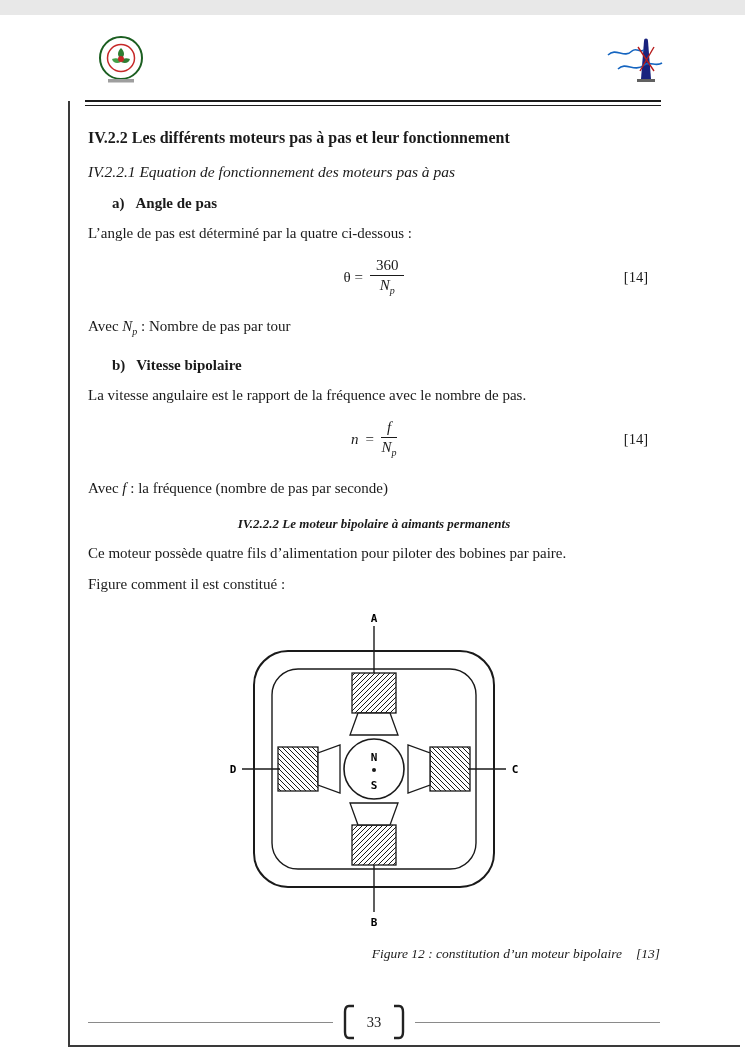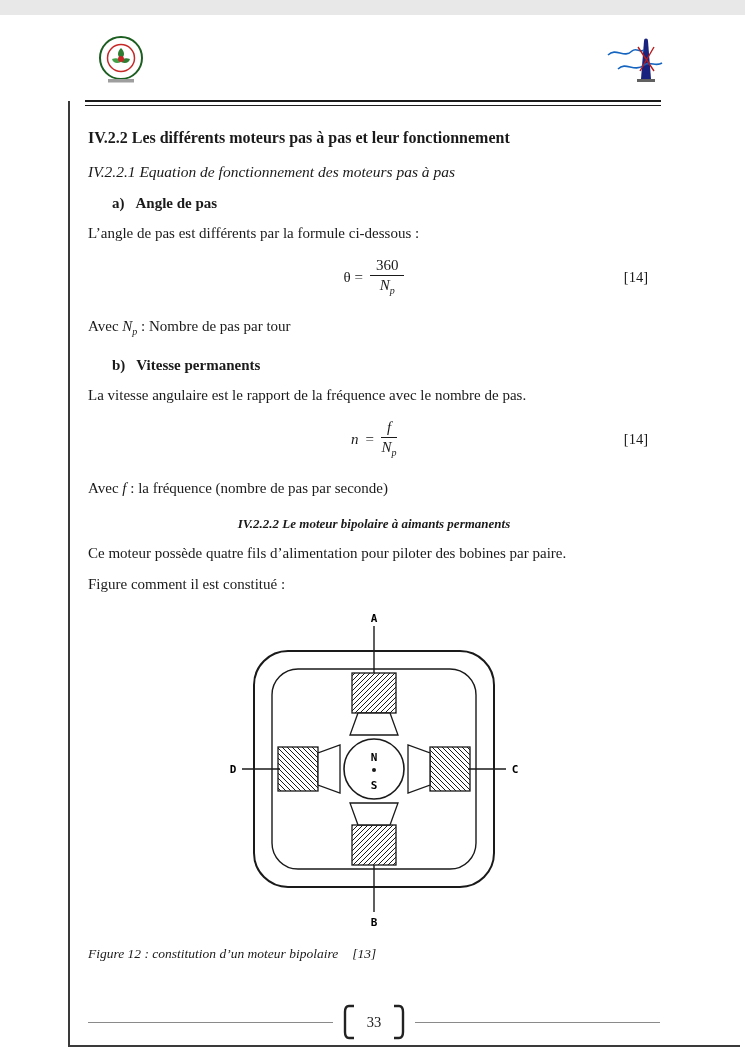--- a/index.html
+++ b/index.html
@@ -29,21 +29,21 @@
   .var { font-style:italic; }
   sub.vsub { font-size:10px; font-style:italic; }
   .eq-row { position:relative; display:flex; justify-content:center; align-items:center;
     margin:8px 0 16px; min-height:46px; }
   .equation { display:flex; align-items:center; gap:7px; font-size:15px; }
   .frac { display:inline-flex; flex-direction:column; align-items:center; line-height:1.15;justify-content:center; }
   .frac .num { padding:0 6px 1px; border-bottom:1.3px solid #1a1a1a; }
   .frac .den { padding-top:1px; }
   .eq-ref { position:absolute; right:12px; top:50%; transform:translateY(-50%); font-size:14.5px; }
   .figure { text-align:center; margin-top:14px; }
-  .figure-caption { text-align:left; font-style:italic; font-size:13.5px; margin-top:8px; }
+  .figure-caption { text-align:right; font-style:italic; font-size:13.5px; margin-top:8px; }
   .figure-caption .cap-ref { margin-left:14px; }
   .motor-label { font-weight:bold; font-size:11px; font-family:"DejaVu Sans Mono", monospace; }
   
   .footer { position:absolute; left:88px; top:988px; width:572px; display:flex;
     align-items:center; gap:9px; }
   .footer .rule { flex:1; height:1px; background:#8a8a8a; }
   .footer .page-num { font-size:14.5px; padding:0 2px; }
 </style>
 </head>
 <body>
@@ -78,40 +78,40 @@
 
   <div class="content">
 
     <div class="h1">IV.2.2 Les différents moteurs pas à pas et leur fonctionnement</div>
     <div class="h2">IV.2.2.1 Equation de fonctionnement des moteurs pas à pas</div>
 
     <div class="list-item">
       <span class="li-label">a)</span><span>Angle de pas</span>
     </div>
 
-    <div class="para">L’angle de pas est différents par la formule ci-dessous :</div>
+    <div class="para">L’angle de pas est déterminé par la quatre ci-dessous :</div>
 
     <div class="eq-row">
       <div class="equation">
         <span>θ =</span>
         <span class="frac">
           <span class="num">360</span>
           <span class="den"><span class="var">N</span><sub class="vsub">p</sub></span>
         </span>
       </div>
       <span class="eq-ref">[14]</span>
     </div>
 
     <div class="avec">
       <span>Avec</span>
       <span class="var">N</span><sub class="vsub">p</sub><span> : Nombre de pas par tour</span>
     </div>
 
     <div class="list-item">
-      <span class="li-label">b)</span><span>Vitesse permanents</span>
+      <span class="li-label">b)</span><span>Vitesse bipolaire</span>
     </div>
 
     <div class="para">La vitesse angulaire est le rapport de la fréquence avec le nombre de pas.</div>
 
     <div class="eq-row">
       <div class="equation">
         <span class="var">n</span>
         <span>=</span>
         <span class="frac">
           <span class="num var">f</span>

